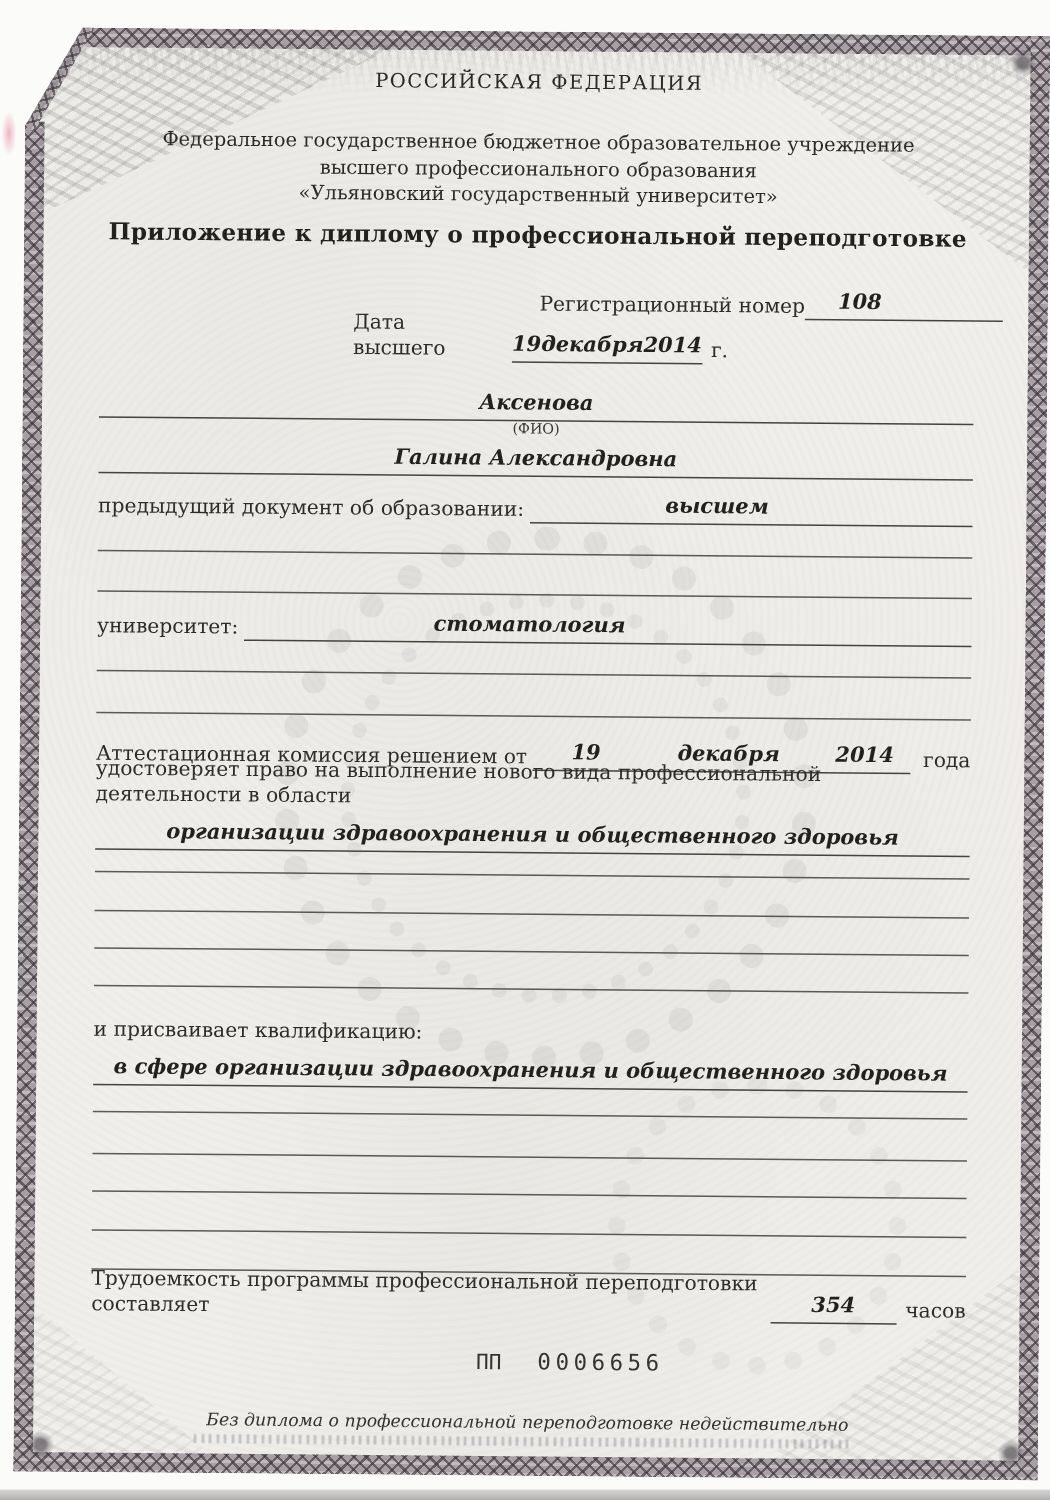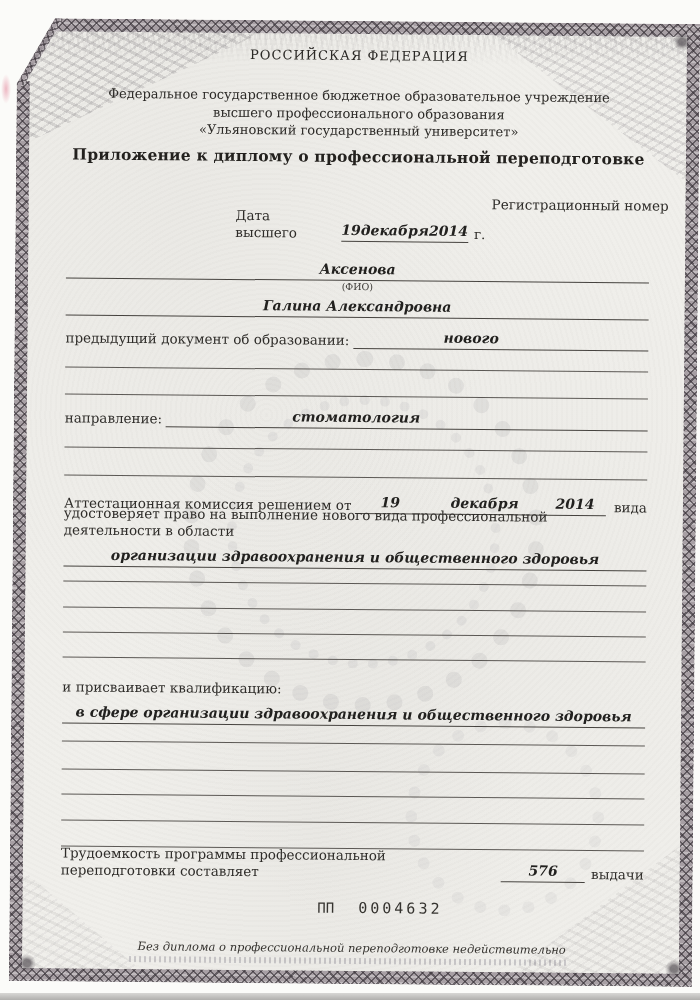--- a/index.html
+++ b/index.html
@@ -127,20 +127,21 @@
   <div class="row ctr country">РОССИЙСКАЯ ФЕДЕРАЦИЯ</div>
   <div class="row institution">
     <span>Федеральное государственное бюджетное образовательное учреждение</span>
     <span>высшего профессионального образования</span>
     <span>«Ульяновский государственный университет»</span>
   </div>
   <div class="row ctr title">Приложение к диплому о профессиональной переподготовке</div>
 
   <div class="row reg">
     <span>Регистрационный номер</span>
+    <span class="u"><span class="hand">108</span></span>
   </div>
   <div class="row date">
     <span>Дата высшего</span>
     <span class="u">
       <span class="hand">19</span>
       <span class="hand">декабря</span>
       <span class="hand">2014</span>
     </span>
     <span>г.</span>
   </div>
@@ -148,40 +149,40 @@
   <div class="row ctr rowline name1">
     <span class="hand">Аксенова</span>
   </div>
   <div class="row ctr fio">(ФИО)</div>
   <div class="row ctr rowline name2">
     <span class="hand">Галина Александровна</span>
   </div>
 
   <div class="row prevedu">
     <span>предыдущий документ об образовании:</span>
-    <span class="u"><span class="hand">нового</span></span>
+    <span class="u"><span class="hand">высшем</span></span>
   </div>
   <div class="blank" style="top:348px"></div>
   <div class="blank" style="top:375px"></div>
 
   <div class="row naprav">
-    <span>направление:</span>
+    <span>университет:</span>
     <span class="u"><span class="hand">стоматология</span></span>
   </div>
   <div class="blank" style="top:428px"></div>
   <div class="blank" style="top:456px"></div>
 
   <div class="row commission">
     <span>Аттестационная комиссия решением от</span>
     <span class="u seg1">
       <span class="hand">19</span>
       <span class="hand">декабря</span>
     </span>
     <span class="u seg2"><span class="hand">2014</span></span>
-    <span>вида</span>
+    <span>года</span>
   </div>
   <div class="row rights">
     <span>удостоверяет право на выполнение нового вида профессиональной деятельности в области</span>
     <span class="u"></span>
   </div>
   <div class="row ctr rowline field">
     <span class="hand">организации здравоохранения и общественного здоровья</span>
   </div>
   <div class="blank" style="top:562px"></div>
   <div class="blank" style="top:588px"></div>
@@ -193,26 +194,26 @@
     <span class="hand">в сфере организации здравоохранения и общественного здоровья</span>
   </div>
   <div class="blank" style="top:722px"></div>
   <div class="blank" style="top:750px"></div>
   <div class="blank" style="top:775px"></div>
   <div class="blank" style="top:801px"></div>
   <div class="blank" style="top:827px"></div>
 
   <div class="row workload">
     <span>Трудоемкость программы профессиональной переподготовки составляет</span>
-    <span class="u"><span class="hand">576</span></span>
-    <span>выдачи</span>
+    <span class="u"><span class="hand">354</span></span>
+    <span>часов</span>
   </div>
 
   <div class="row ppline">
     <span class="pp-series">ПП</span>
-    <span class="pp-number">0004632</span>
+    <span class="pp-number">0006656</span>
   </div>
 
   <div class="row ctr footer">Без диплома о профессиональной переподготовке недействительно</div>
   <div class="microprint"></div>
 </div>
 
 <div class="scan-strip"></div>
 
 </body></html>

